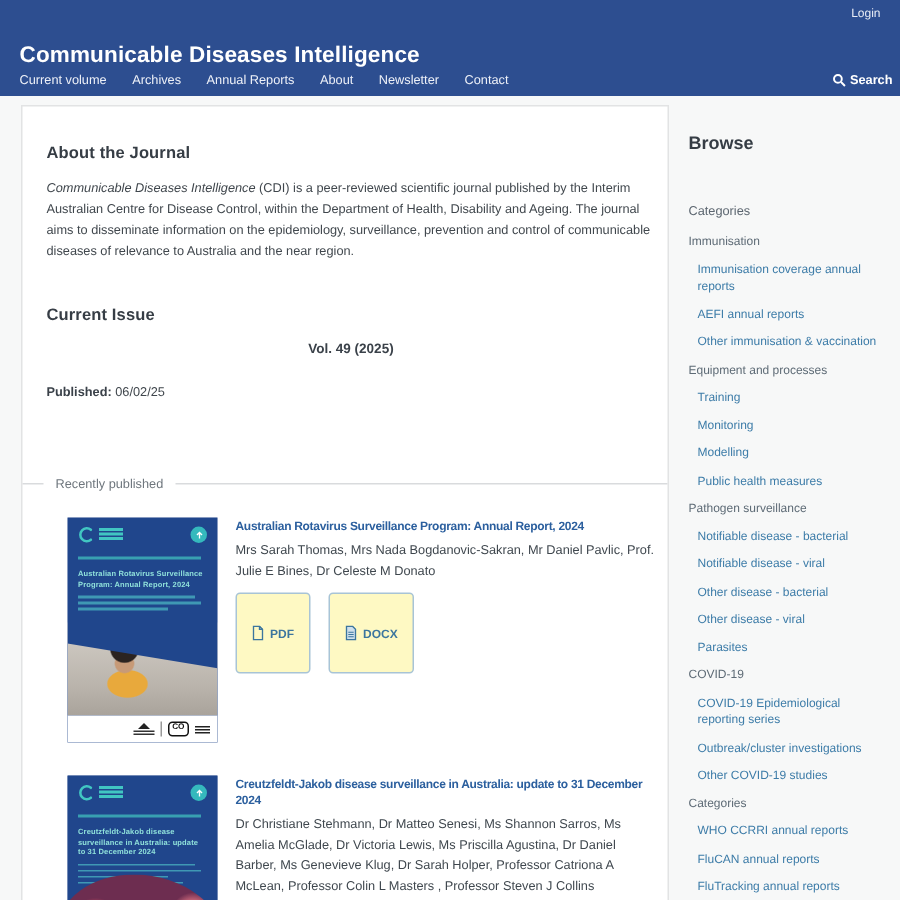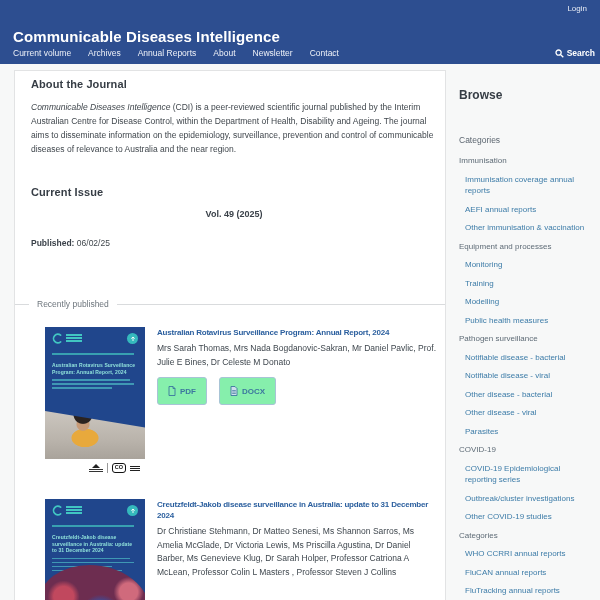--- a/index.html
+++ b/index.html
@@ -30,21 +30,21 @@
 
   
   .main-panel {
     position:absolute; left:14px; top:70px; width:432px; height:560px;
     background:#fff; border:1px solid #e2e3e4; border-bottom:none;
     padding:0 8px 0 16px;
   }
   h2.sec {
     font-size:11px; font-weight:bold; color:#363d45; letter-spacing:0.1px;
   }
-  .about-heading { margin-top:7px; }
+  .about-heading { margin-top:25px; }
   .about-body {
     margin-top:10px; font-size:8.5px; line-height:14px; color:#40474d; max-width:406px;
   }
   .about-body .jn { font-style:italic; }
   .current-heading { margin-top:30px; }
   .vol { margin-top:11px; font-size:9px; font-weight:bold; color:#3a4149;text-align:center; }
   .published { margin-top:19px; font-size:8.5px; color:#40474d; }
   .published b { font-weight:bold; color:#3a4149; }
 
   
@@ -123,23 +123,23 @@
   }
   .art-text { flex:1; margin-left:12px; min-width:0; }
   .art-title {
     display:block; font-size:8px; font-weight:bold; letter-spacing:-0.2px;
     color:#2b5f9e; text-decoration:none; line-height:11px; cursor:pointer;
   }
   .art-authors { margin-top:4px; font-size:8.5px; line-height:13.5px; color:#3f474e; }
   .art-buttons { margin-top:8px; display:flex; gap:12px; }
   .file-btn {
     display:inline-flex; align-items:center; gap:4px;
-    border:1px solid #a8c4d6; border-radius:3px; background:#86efac;
+    border:1px solid #a8c4d6; border-radius:3px; background:#fef9c3;
     color:#3c769e; font-size:8px; font-weight:bold; font-family:inherit;
-    padding:8px 10px; cursor:pointer;
+    padding:21px 10px; cursor:pointer;
   }
   .file-btn svg { display:block; }
 
   
   .sidebar { position:absolute; left:459px; top:88px; width:130px; }
   .browse-heading { font-size:12px; font-weight:bold; color:#363d45; }
   .cats-label { margin-top:33px; font-size:8.5px; color:#5c6670; }
   .cat-list { list-style:none; margin-top:10px; }
   .cat-list li { font-size:8px; line-height:11.5px; margin-bottom:7px; cursor:pointer; }
   .cat-list li.lvl1 { color:#5e6b76; }
@@ -287,22 +287,22 @@
 
 <div class="sidebar">
   <div class="browse-heading">Browse</div>
   <div class="cats-label">Categories</div>
   <ul class="cat-list">
       <li class="lvl1">Immunisation</li>
       <li class="lvl2">Immunisation coverage annual reports</li>
       <li class="lvl2">AEFI annual reports</li>
       <li class="lvl2">Other immunisation &amp; vaccination</li>
       <li class="lvl1">Equipment and processes</li>
+      <li class="lvl2">Training</li>
       <li class="lvl2">Monitoring</li>
-      <li class="lvl2">Training</li>
       <li class="lvl2">Modelling</li>
       <li class="lvl2">Public health measures</li>
       <li class="lvl1">Pathogen surveillance</li>
       <li class="lvl2">Notifiable disease - bacterial</li>
       <li class="lvl2">Notifiable disease - viral</li>
       <li class="lvl2">Other disease - bacterial</li>
       <li class="lvl2">Other disease - viral</li>
       <li class="lvl2">Parasites</li>
       <li class="lvl1">COVID-19</li>
       <li class="lvl2">COVID-19 Epidemiological reporting series</li>

